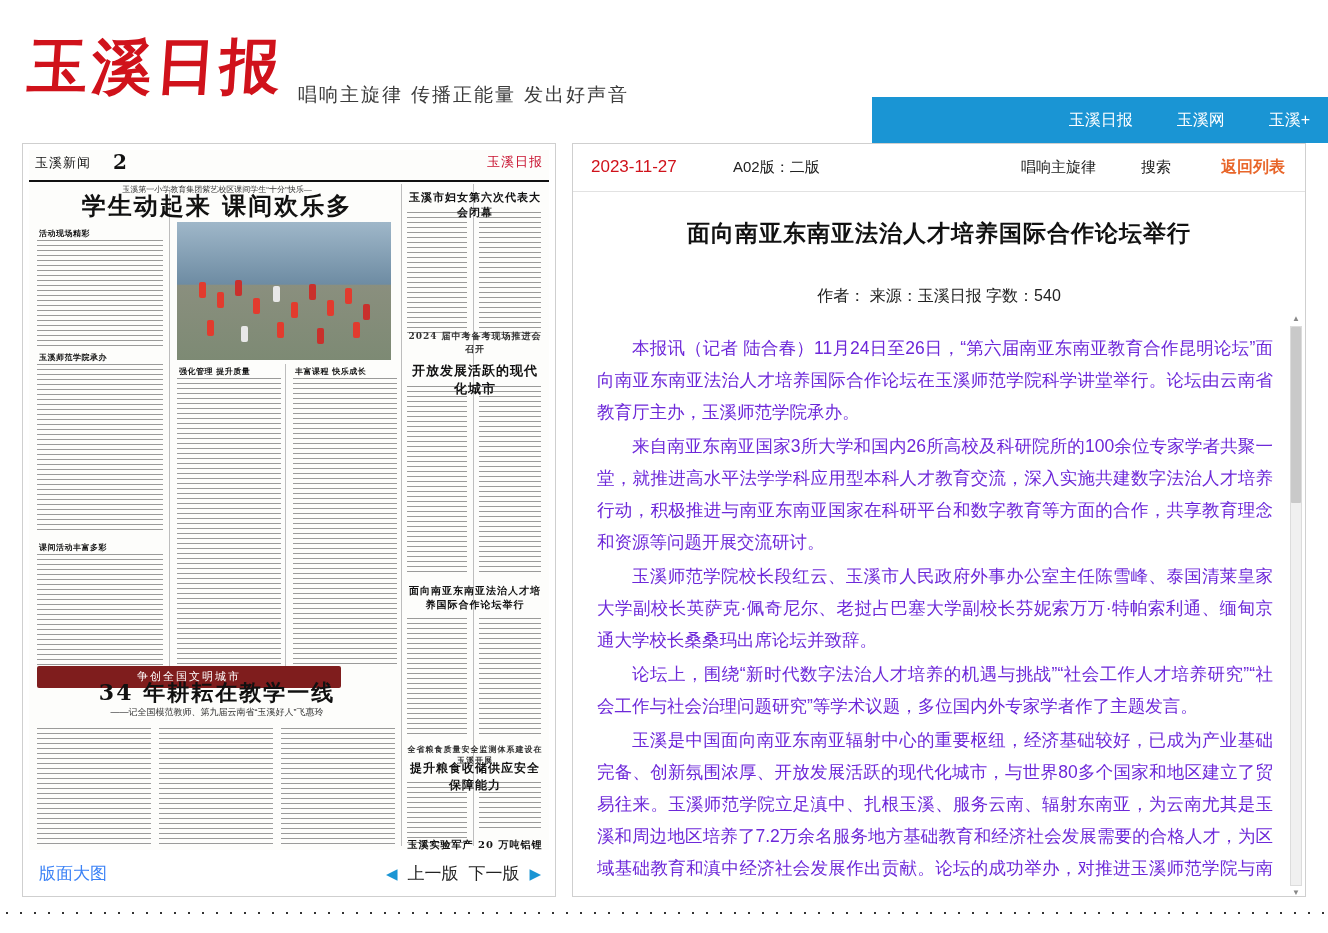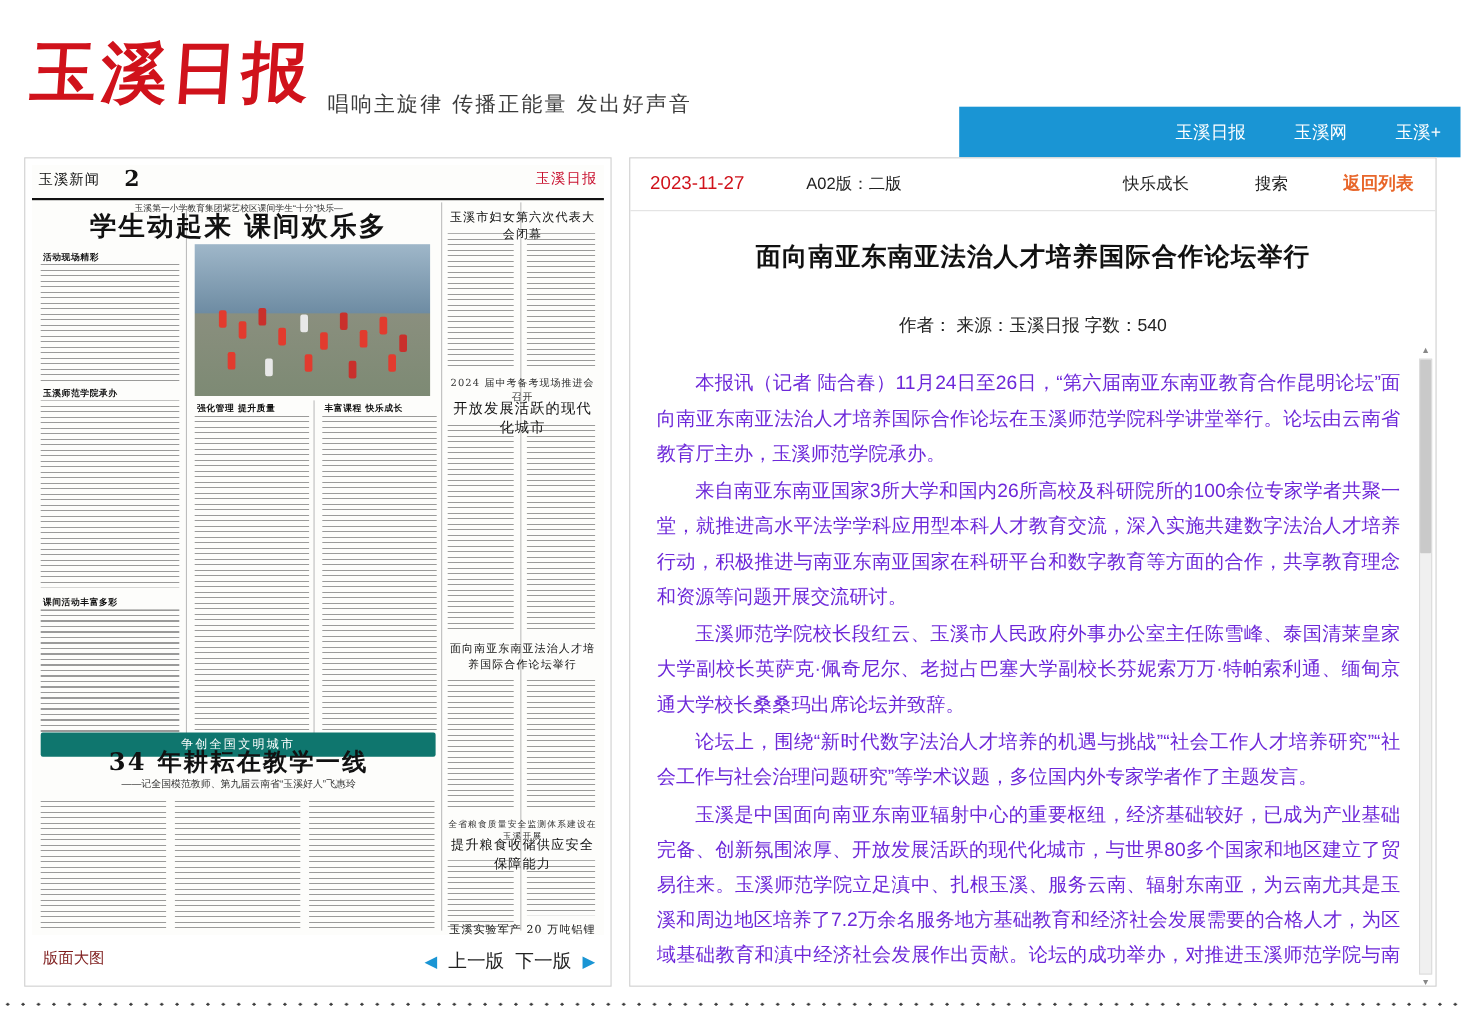--- a/index.html
+++ b/index.html
@@ -172,23 +172,23 @@
     position: absolute;
     font-family: "DejaVu Serif", serif;
     font-weight: bold;
     color: #111;
     font-size: 8px;
     letter-spacing: .5px;
   }
   .bigband {
     position: absolute;
     left: 8px;
-    width: 359px;
+    width: 304px;
     height: 22px;
-    background: #0f766e;
+    background: #7f1d1d;
     border-radius: 2px;
   }
   .bigband .bandtxt {
     color: #fff; font-size: 11px; line-height: 22px; text-align: center;
     font-family: "DejaVu Serif", serif; letter-spacing: 2px;
   }
   .headline2 {
     position: absolute;
     left: 8px; top: 528px;
     width: 360px;
@@ -203,36 +203,36 @@
     position: absolute;
     left: 8px; top: 556px;
     width: 360px;
     text-align: center;
     font-size: 9px;
     color: #333;
   }
   .rc-title {
     position: absolute;
     font-family: "DejaVu Serif", serif;
-    font-weight: normal;
+    font-weight: bold;
     font-size: 11px;
     color: #111;
     text-align: center;
     letter-spacing: 1px;
   }
   .panel-footer {
     position: absolute;
     left: 0; bottom: 0;
     width: 532px; height: 44px;
   }
   .panel-footer .big-img-label {
     position: absolute;
     left: 16px; top: 10px;
-    font-size: 14px;
-    color: #7f1d1d;
+    font-size: 17px;
+    color: #3b82f6;
   }
   .pager {
     position: absolute;
     right: 14px; top: 10px;
     display: flex;
     align-items: center;
     gap: 10px;
     color: #1a95d4;
     font-size: 17px;
   }
@@ -427,21 +427,21 @@
 
         <div class="minihead" style="left:150px; top:216px;">强化管理 提升质量</div>
         <div class="txtblock" style="left:148px; top:228px; width:104px; height:290px;"></div>
         <div class="minihead" style="left:266px; top:216px;">丰富课程 快乐成长</div>
         <div class="txtblock" style="left:264px; top:228px; width:104px; height:290px;"></div>
 
         <div class="rc-title" style="left:378px; top:40px; width:136px;">玉溪市妇女第六次代表大会闭幕</div>
         <div class="txtblock" style="left:378px; top:62px; width:60px; height:124px;"></div>
         <div class="txtblock" style="left:450px; top:62px; width:62px; height:124px;"></div>
 
-        <div class="rc-title" style="left:378px; top:192px; width:136px; font-size:9px; color:#333;">2024 届中考备考现场推进会召开</div>
+        <div class="rc-title" style="left:378px; top:180px; width:136px; font-size:9px; color:#333;">2024 届中考备考现场推进会召开</div>
         <div class="rc-title" style="left:378px; top:212px; width:136px; font-size:13px;">开放发展活跃的现代化城市</div>
         <div class="txtblock" style="left:378px; top:236px; width:60px; height:190px;"></div>
         <div class="txtblock" style="left:450px; top:236px; width:62px; height:190px;"></div>
 
         <div class="rc-title" style="left:378px; top:434px; width:136px; font-size:10px; line-height:14px;">面向南亚东南亚法治人才培养国际合作论坛举行</div>
         <div class="txtblock" style="left:378px; top:468px; width:60px; height:120px;"></div>
         <div class="txtblock" style="left:450px; top:468px; width:62px; height:120px;"></div>
 
         <div class="rc-title" style="left:378px; top:594px; width:136px; font-size:8px; color:#333;">全省粮食质量安全监测体系建设在玉溪开展</div>
         <div class="rc-title" style="left:378px; top:610px; width:136px; font-size:12px;">提升粮食收储供应安全保障能力</div>
@@ -467,21 +467,21 @@
           <span class="lnk">下一版</span>
           <span class="arrow">▶</span>
         </div>
       </div>
     </div>
 
     <div class="article-panel">
       <div class="article-head">
         <div class="a-date">2023-11-27</div>
         <div class="a-edition">A02版：二版</div>
-        <div class="a-link-past">快乐成长</div>
+        <div class="a-link-past">唱响主旋律</div>
         <div class="a-link-search">搜索</div>
         <div class="a-link-back">返回列表</div>
       </div>
 
       <div class="a-title">面向南亚东南亚法治人才培养国际合作论坛举行</div>
       <div class="a-meta">作者：  来源：玉溪日报 字数：540</div>
 
       <div class="a-body">
         <p>本报讯（记者 陆合春）11月24日至26日，“第六届南亚东南亚教育合作昆明论坛”面向南亚东南亚法治人才培养国际合作论坛在玉溪师范学院科学讲堂举行。论坛由云南省教育厅主办，玉溪师范学院承办。</p>
         <p>来自南亚东南亚国家3所大学和国内26所高校及科研院所的100余位专家学者共聚一堂，就推进高水平法学学科应用型本科人才教育交流，深入实施共建数字法治人才培养行动，积极推进与南亚东南亚国家在科研平台和数字教育等方面的合作，共享教育理念和资源等问题开展交流研讨。</p>

